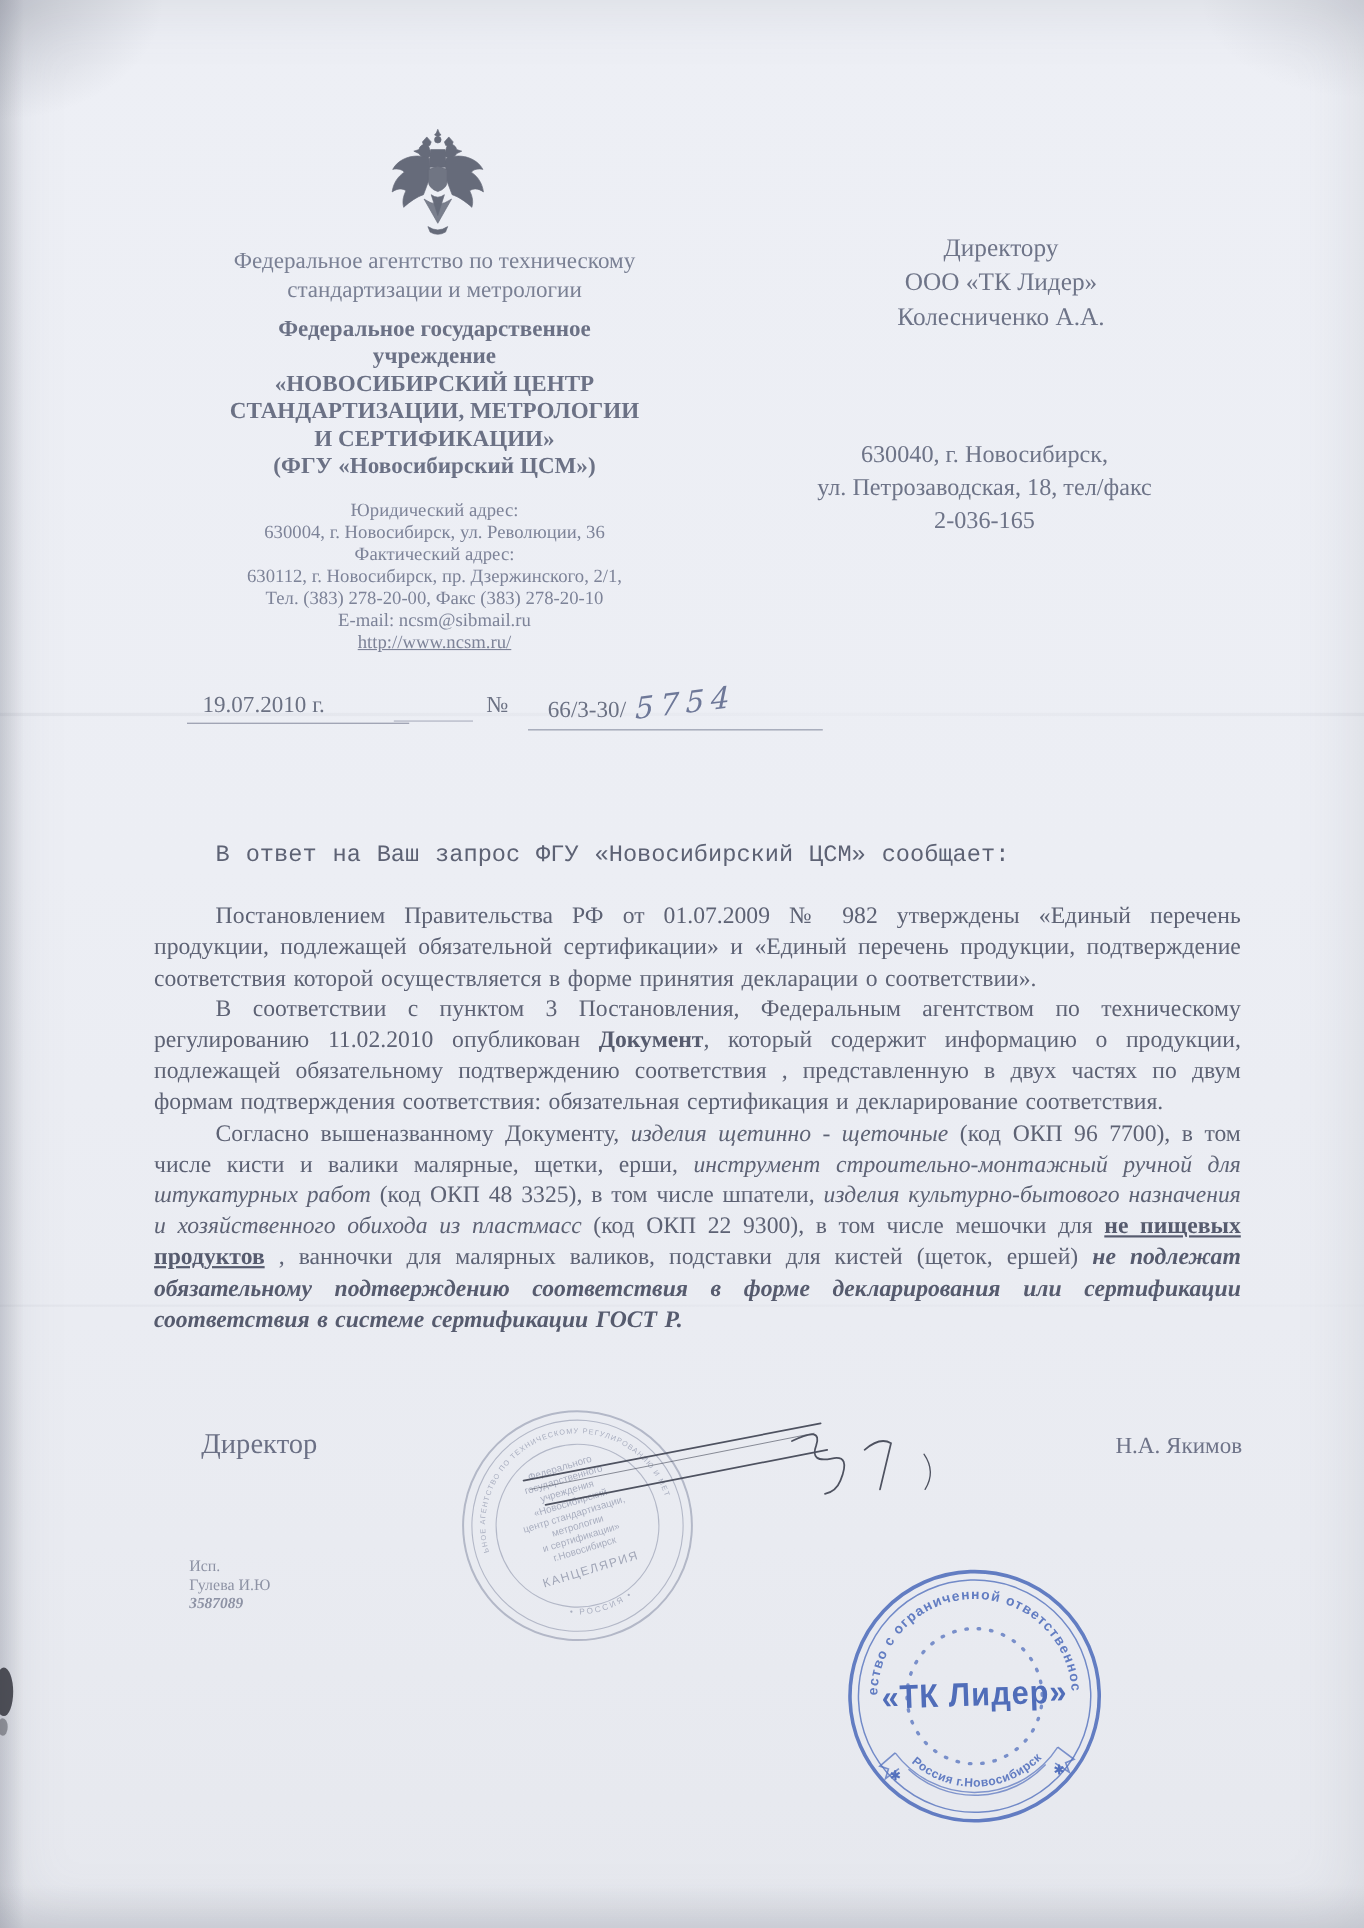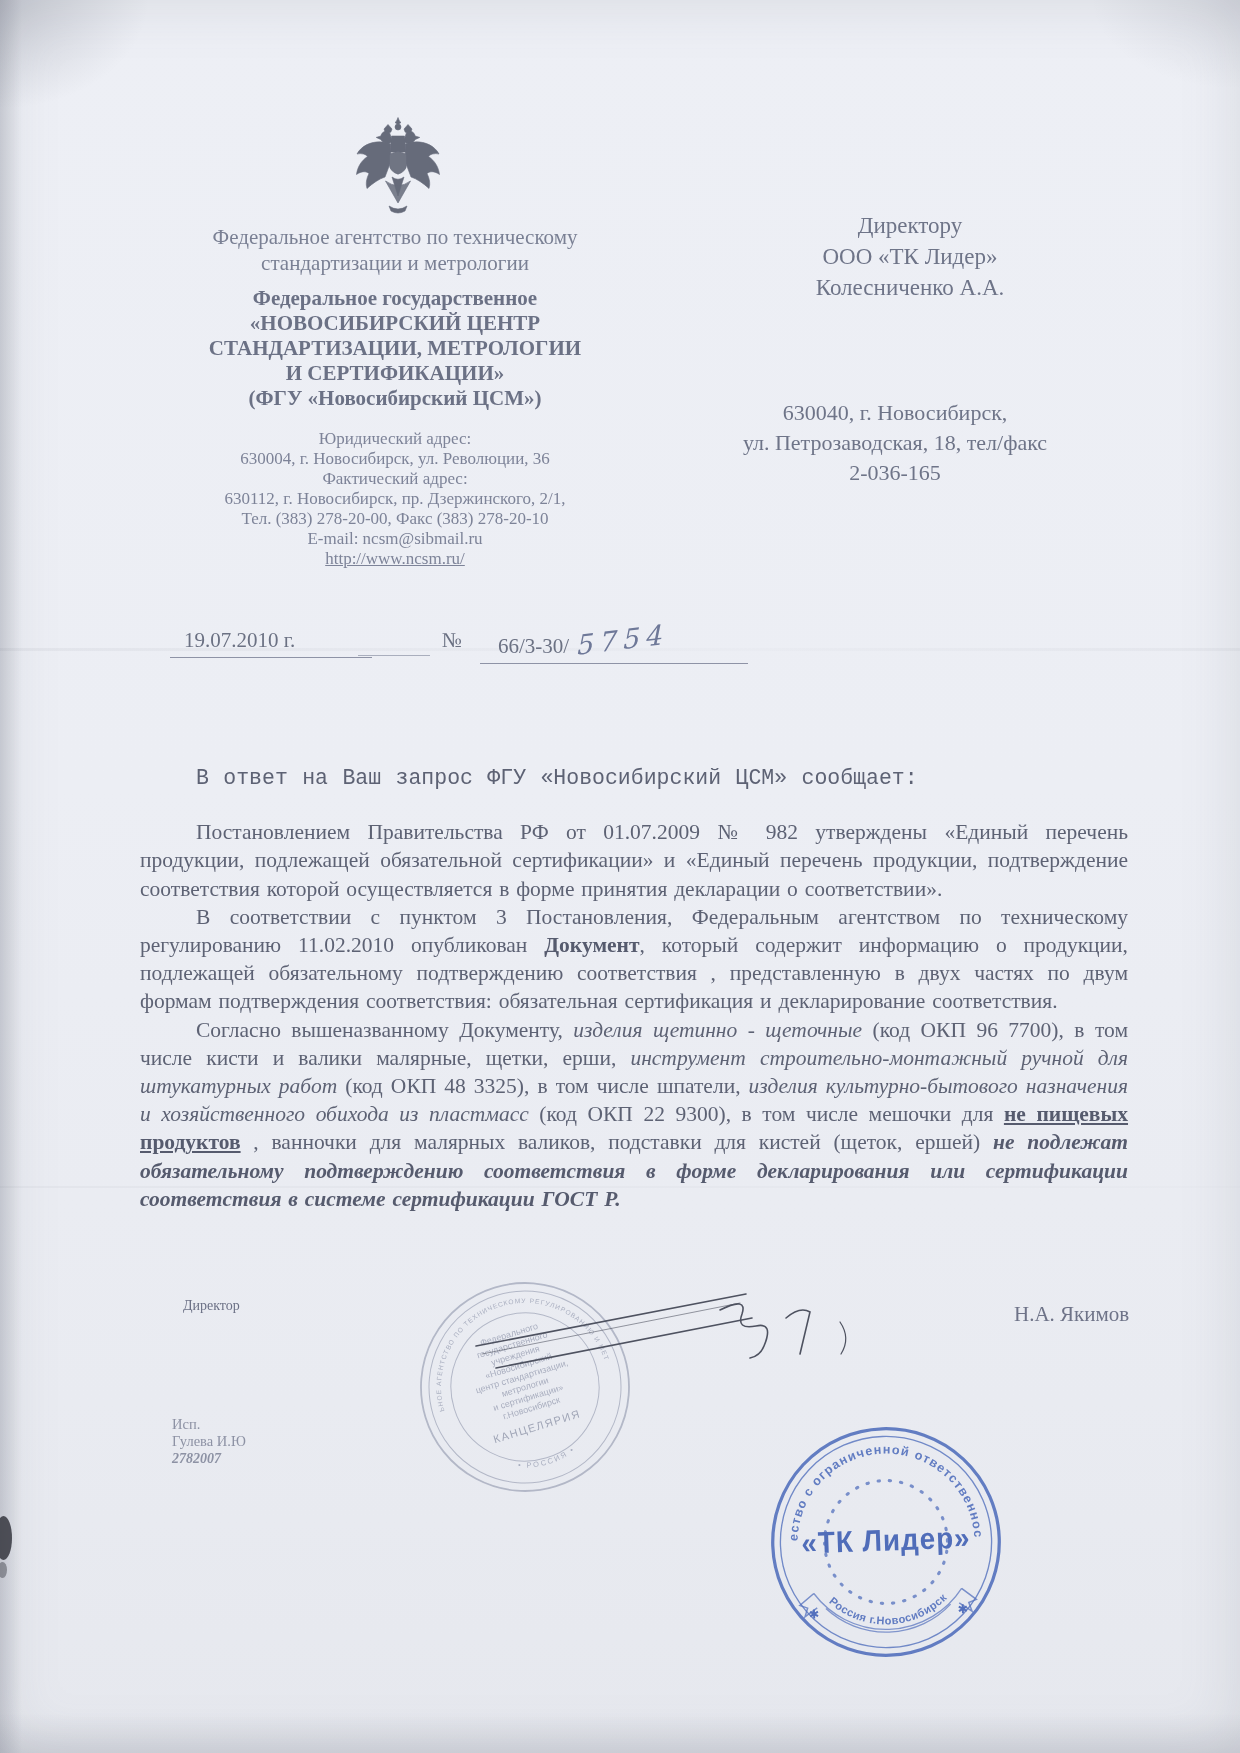--- a/index.html
+++ b/index.html
@@ -43,21 +43,21 @@
   .ref-hand{display:inline-block;font-style:italic;font-size:27px;color:#6e7898;letter-spacing:6px;transform:rotate(-7deg) skewX(-8deg);position:relative;top:-4px;left:8px;font-family:"DejaVu Serif",serif;}
   
   .body{left:140px;top:764px;width:988px;font-size:21.5px;line-height:28.2px;text-align:justify;color:#5d6274;word-spacing:1.5px;}
   .body p{margin:0;text-indent:56px;}
   .body p.p1{margin-bottom:26px;text-align:left;font-family:Liberation Mono, monospace;}
   .seg-i{font-style:italic;}
   .seg-b{font-weight:bold;color:#565b6e;}
   .seg-bu{font-weight:bold;text-decoration:underline;color:#565b6e;}
   .seg-bi{font-weight:bold;font-style:italic;color:#565b6e;}
   
-  .sig-title{left:183px;top:1298px;font-size:14px;color:#6b7085;}
+  .sig-title{left:183px;top:1298px;font-size:26px;color:#6b7085;}
   .sig-name{left:1014px;top:1302px;font-size:21px;color:#6e7388;}
   .sig-svg{left:468px;top:1278px;width:410px;height:115px;}
   .office-stamp{left:415px;top:1277px;width:220px;height:220px;transform:rotate(-17deg);opacity:.8;}
   
   .executor{left:172px;top:1416px;font-size:14.5px;line-height:17px;color:#8d92a4;}
   .executor .phone{font-style:italic;font-weight:bold;font-size:14px;}
   
   .company-stamp{left:766px;top:1422px;width:240px;height:240px;opacity:.9;transform:rotate(-2deg);}
 </style>
 </head>
@@ -91,20 +91,21 @@
         <path d="M37.5 65 L50 87 L62.5 65 Q50 74 37.5 65 Z" fill-opacity=".85"></path>
         <path d="M41 90 q9 6 18 0 l-2 5 q-7 4 -14 0 Z"></path>
       </g>
     </svg>
   </div>
 
   <div class="abs lh">
     <div class="ag">Федеральное агентство по техническому</div>
     <div class="ag">стандартизации и метрологии</div>
     <div class="orgb first">Федеральное государственное</div>
+    <div class="orgb">учреждение</div>
     <div class="orgb">«НОВОСИБИРСКИЙ ЦЕНТР</div>
     <div class="orgb">СТАНДАРТИЗАЦИИ, МЕТРОЛОГИИ</div>
     <div class="orgb">И СЕРТИФИКАЦИИ»</div>
     <div class="orgb">(ФГУ «Новосибирский ЦСМ»)</div>
     <div class="small first">Юридический адрес:</div>
     <div class="small">630004, г. Новосибирск, ул. Революции, 36</div>
     <div class="small">Фактический адрес:</div>
     <div class="small">630112, г. Новосибирск, пр. Дзержинского, 2/1,</div>
     <div class="small">Тел. (383) 278-20-00, Факс (383) 278-20-10</div>
     <div class="small">E-mail: ncsm@sibmail.ru</div>
@@ -179,21 +180,21 @@
         <path d="M 252,32 q 28,-14 22,4 q -6,16 14,12 q 18,-4 8,20 q -4,10 -14,12"></path>
         <path d="M 318,40 q 14,-12 24,-6 l -10,42"></path>
         <path d="M 372,44 q 11,16 1,32" stroke-width="1.2"></path>
       </g>
     </svg>
   </div>
 
   <div class="abs executor">
     <div>Исп.</div>
     <div>Гулева И.Ю</div>
-    <div class="phone">2782007</div>
+    <div class="phone">3587089</div>
   </div>
 
   <div class="abs company-stamp">
     <svg viewBox="0 0 250 250" width="240" height="240">
       <g fill="none" stroke="#4464b8">
         <circle cx="125" cy="125" r="118" stroke-width="3.4" opacity=".9"></circle>
         <circle cx="125" cy="125" r="110" stroke-width="1.4" opacity=".8"></circle>
         <circle cx="125" cy="125" r="64" stroke-width="3.2" stroke-dasharray="1.4 10.4" stroke-linecap="round" opacity=".75"></circle>
         <path d="M 48,176 A 94,94 0 0 0 202,176" stroke-width="1.4" opacity=".7"></path>
         <path d="M 60,192 A 92,92 0 0 0 190,192" stroke-width="1.4" opacity=".7"></path>

